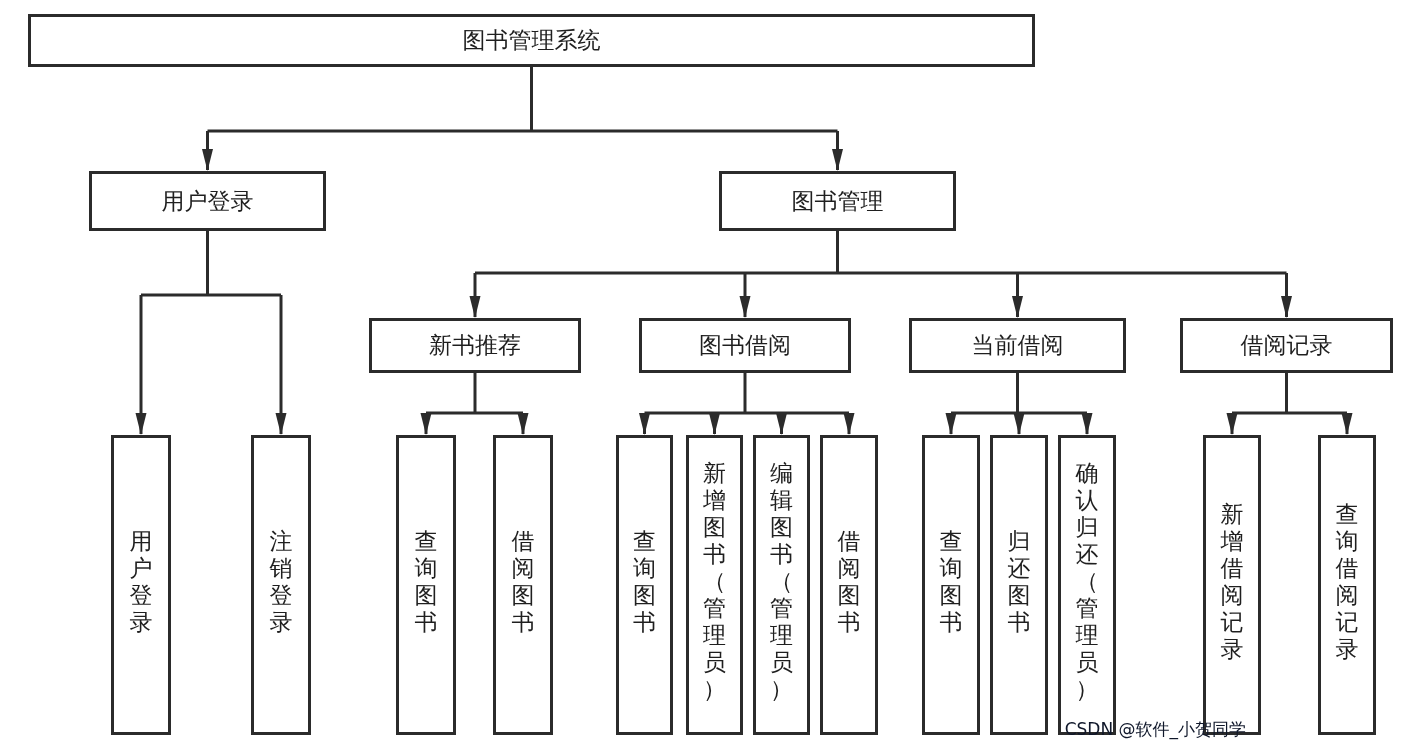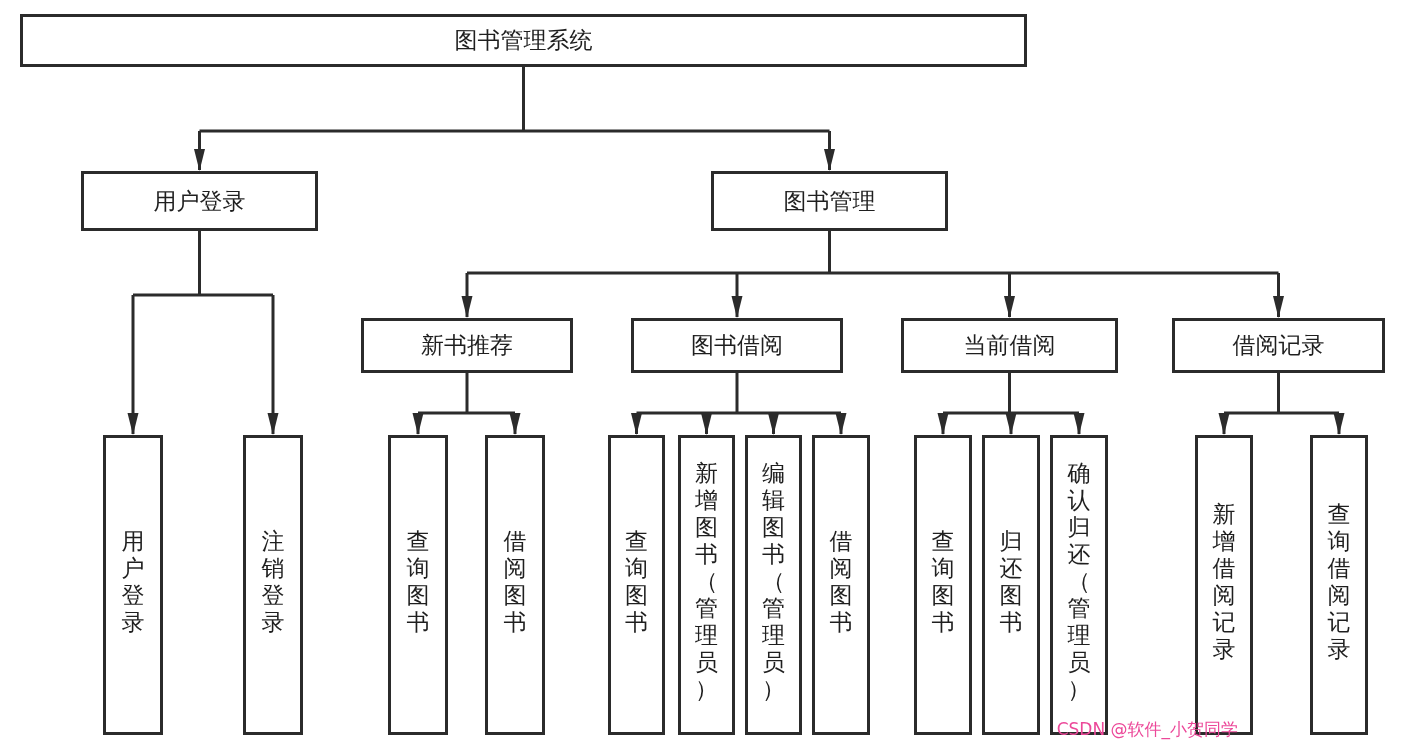--- a/index.html
+++ b/index.html
@@ -13,20 +13,21 @@
     font-family: "DejaVu Sans", "Liberation Sans", sans-serif;
     overflow: hidden;
     position: relative;
   }
   #diagram-root {
     position: absolute;
     left: 0;
     top: 0;
     width: 1244px;
     height: 747px;
+    padding-left: 8px;
   }
   svg#tree-svg {
     display: block;
     width: 1405px;
     height: 747px;
   }
   .node-box {
     fill: #ffffff;
     stroke: #2b2b2b;
     stroke-width: 3;
@@ -55,21 +56,21 @@
   .arrow-head {
     fill: #2b2b2b;
     stroke: none;
   }
   .watermark {
     position: absolute;
     right: 6px;
     bottom: 6px;
     font-family: "DejaVu Sans", "Liberation Sans", sans-serif;
     font-size: 17px;
-    color: #ec4899;
+    color: #0f172a;
     white-space: nowrap;
     user-select: none;
   }
 </style>
 </head>
 <body>
 
 <div id="diagram-root">
   <svg id="tree-svg" viewBox="0 0 1405 747" xmlns="http://www.w3.org/2000/svg">
     <g id="connectors">

